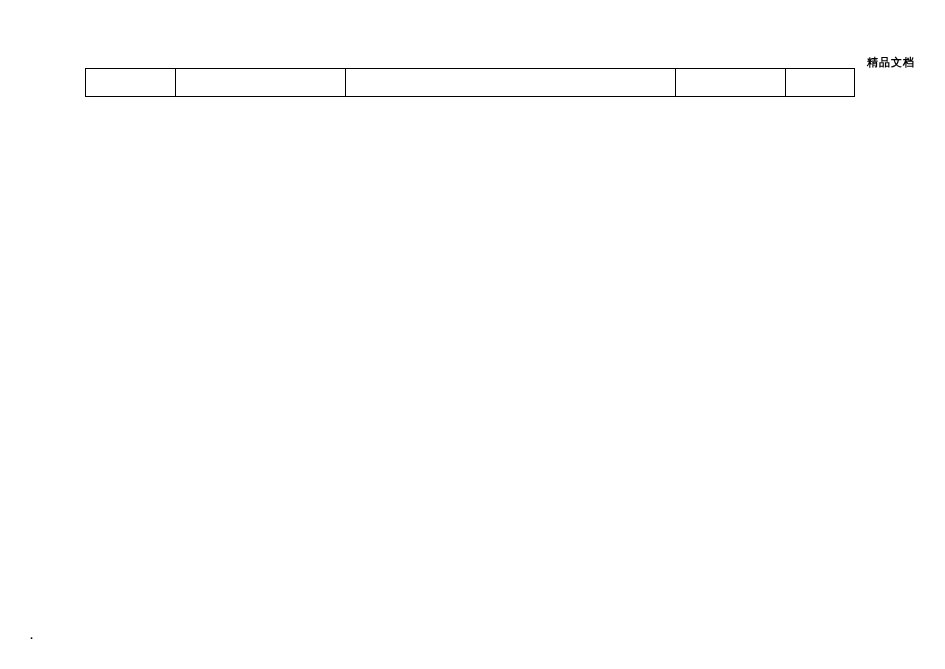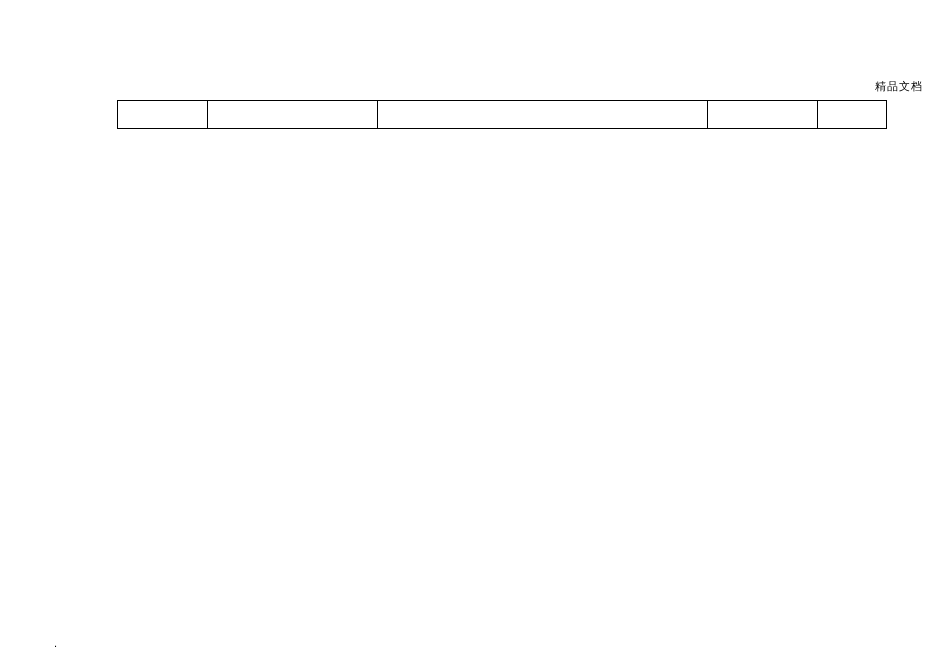--- a/index.html
+++ b/index.html
@@ -1,18 +1,19 @@
 <!DOCTYPE html>
 <html><head>
   <meta charset="utf-8">
   <style>
     * {
-      margin: 8px;
+      margin: 0;
       padding: 0;
       box-sizing: border-box;
+      font-weight: bold;
     }
     html, body {
       width: 945px;
       height: 669px;
       background: #ffffff;
       font-family: "SimSun", "Microsoft YaHei", sans-serif;
       position: relative;
       overflow: hidden;
     }
     .header-label {

